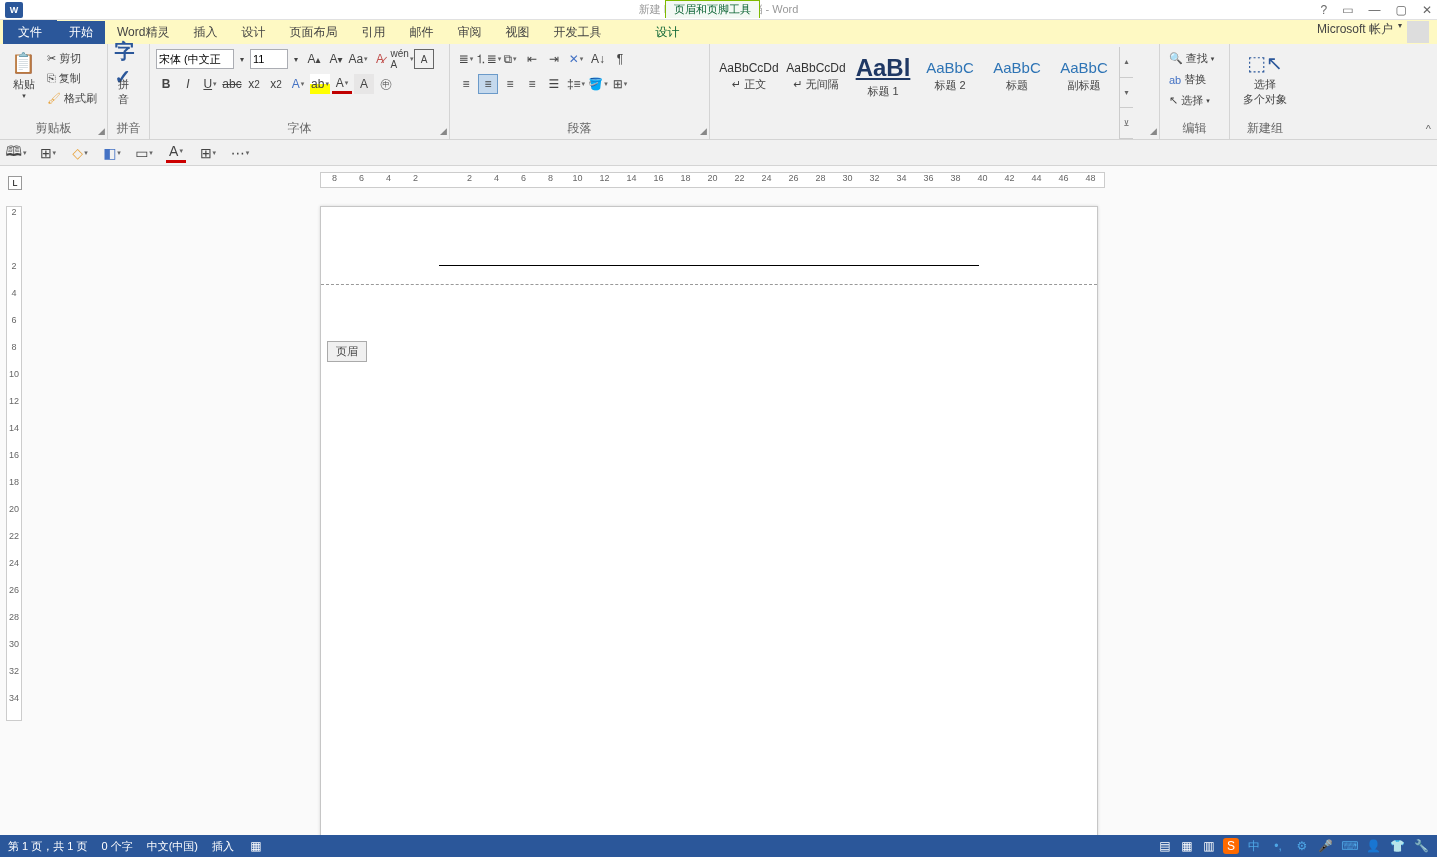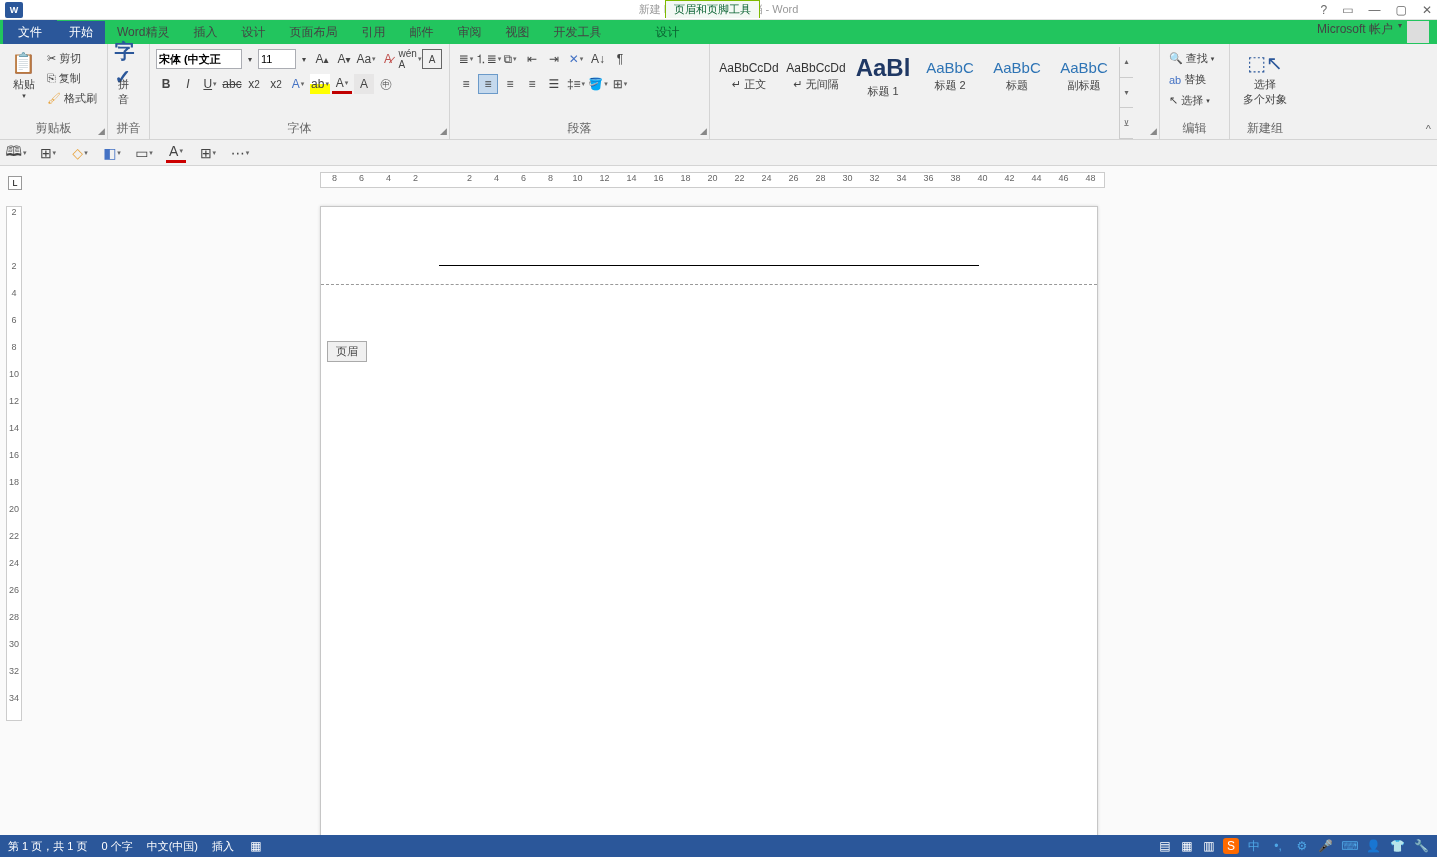--- a/index.html
+++ b/index.html
@@ -7,53 +7,53 @@
 
 
 .title-bar { height: 20px; background: #fff; display: flex; align-items: center; position: relative; border-bottom: 1px solid #e1e1e1; }
 .word-icon { width: 18px; height: 16px; background: #2b579a; color: #fff; font-size: 9px; font-weight: bold; display: flex; align-items: center; justify-content: center; margin-left: 5px; border-radius: 2px; }
 .title-text { position: absolute; left: 50%; transform: translateX(-50%); font-size: 11px; color: #999; }
 .tool-tab { position: absolute; left: 665px; top: 0; font-size: 11px; color: #0a6332; background: #f3f9f4; border: 1px solid #7fba00; border-bottom: none; padding: 1px 8px; }
 .win-controls { position: absolute; right: 5px; display: flex; gap: 15px; font-size: 12px; color: #666; }
 .win-controls span { cursor: pointer; }
 
 
-.tabs { height: 24px; background: #22c55e; display: flex; align-items: center; padding-left: 3px; position: relative; }
+.tabs { height: 24px; background: #fef9c3; display: flex; align-items: center; padding-left: 3px; position: relative; }
 .tab { padding: 3px 12px; font-size: 12px; color: #444; cursor: pointer; }
 .tab.file { background: #2b579a; color: #fff; padding: 4px 15px; }
 .tab.active { background: #2b579a; color: #fff; }
 .tabs-right { position: absolute; right: 8px; display: flex; align-items: flex-start; gap: 5px; font-size: 12px; color: #444; }
 .account-icon { width: 22px; height: 22px; background: #ddd; }
 
 
 .ribbon { height: 96px; background: #f1f1f1; border-bottom: 1px solid #d4d4d4; display: flex; position: relative; }
 .rgroup { border-right: 1px solid #d4d4d4; padding: 3px 4px 0; display: flex; flex-direction: column; position: relative; }
 .rgroup-label { position: absolute; bottom: 2px; left: 0; right: 0; text-align: center; font-size: 12px; color: #666; }
 .rgroup-launcher { position: absolute; bottom: 3px; right: 2px; font-size: 9px; color: #888; cursor: pointer; }
 .rgroup-content { flex: 1; display: flex; }
 
 .big-btn { display: flex; flex-direction: column; align-items: center; padding: 2px 6px; font-size: 11px; color: #444; cursor: pointer; }
 .big-btn .ico { width: 28px; height: 28px; display: flex; align-items: center; justify-content: center; font-size: 20px; }
 .small-btn { font-size: 11px; color: #444; padding: 2px 3px; cursor: pointer; display: flex; align-items: center; gap: 3px; white-space: nowrap; }
 .col-stack { display: flex; flex-direction: column; gap: 1px; }
 
 .font-box, .size-box { border: 1px solid #abadb3; background: #fff; font-size: 11px; height: 20px; padding: 0 2px; }
-.font-box { width: 86px; font-weight: bold; }
+.font-box { width: 78px; }
 .size-box { width: 38px; }
 
 .row { display: flex; align-items: center; gap: 2px; }
 .tbtn { width: 20px; height: 20px; display: flex; align-items: center; justify-content: center; font-size: 12px; color: #444; cursor: pointer; }
 .tbtn.drop::after { content: "▾"; font-size: 7px; margin-left: 1px; color: #666; }
 .tbtn.active { background: #c5d9ed; border: 1px solid #6b9ac9; }
 
 
 .styles-gallery { display: flex; gap: 1px; padding: 2px; }
 .style-item { width: 66px; height: 54px; border: 1px solid transparent; cursor: pointer; display: flex; flex-direction: column; align-items: center; justify-content: center; }
 .style-item .prev { font-size: 12px; color: #333; }
-.style-item .prev.big { font-size: 24px; font-weight: bold; color: #1f3864; }
+.style-item .prev.big { font-size: 24px; font-weight: bold; color: #1f3864; text-decoration: underline; }
 .style-item .prev.med { font-size: 15px; color: #2e74b5; }
 .style-item .lbl { font-size: 11px; color: #444; margin-top: 2px; }
 .gallery-scroll { width: 14px; display: flex; flex-direction: column; border-left: 1px solid #ccc; }
 .gallery-scroll div { flex: 1; font-size: 8px; color: #666; display: flex; align-items: center; justify-content: center; cursor: pointer; border-bottom: 1px solid #ccc; }
 
 .collapse-btn { position: absolute; right: 6px; bottom: 4px; font-size: 11px; color: #666; cursor: pointer; }
 
 
 .qa-bar { height: 26px; background: #f1f1f1; border-bottom: 1px solid #d4d4d4; display: flex; align-items: center; padding: 0 6px; gap: 12px; }
 .qa-bar .tbtn { font-size: 14px; }

